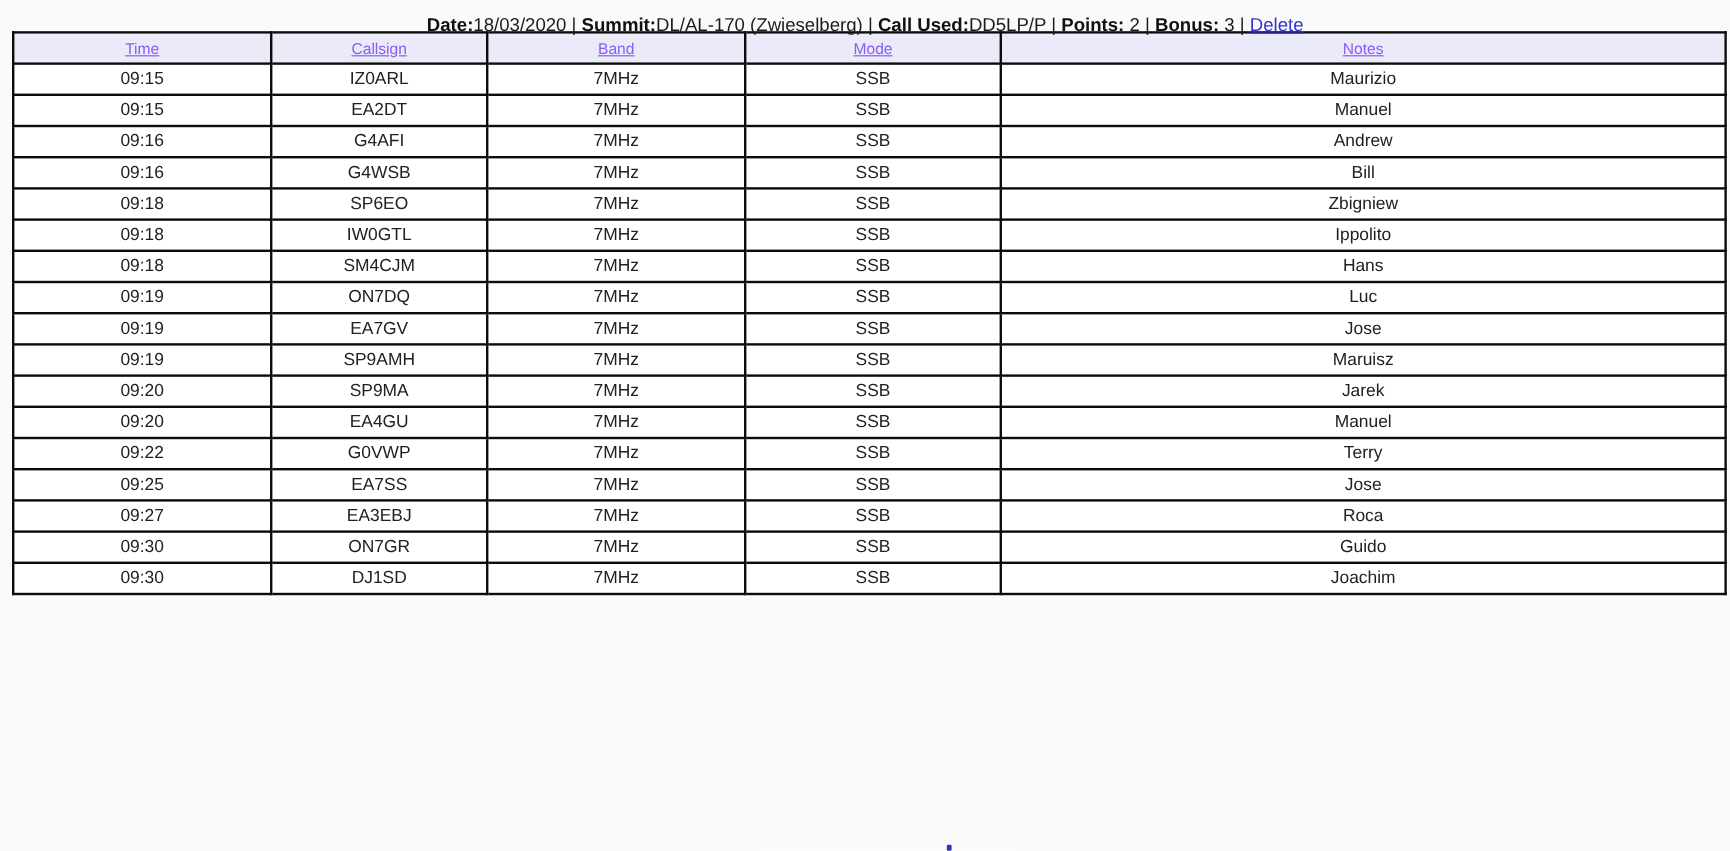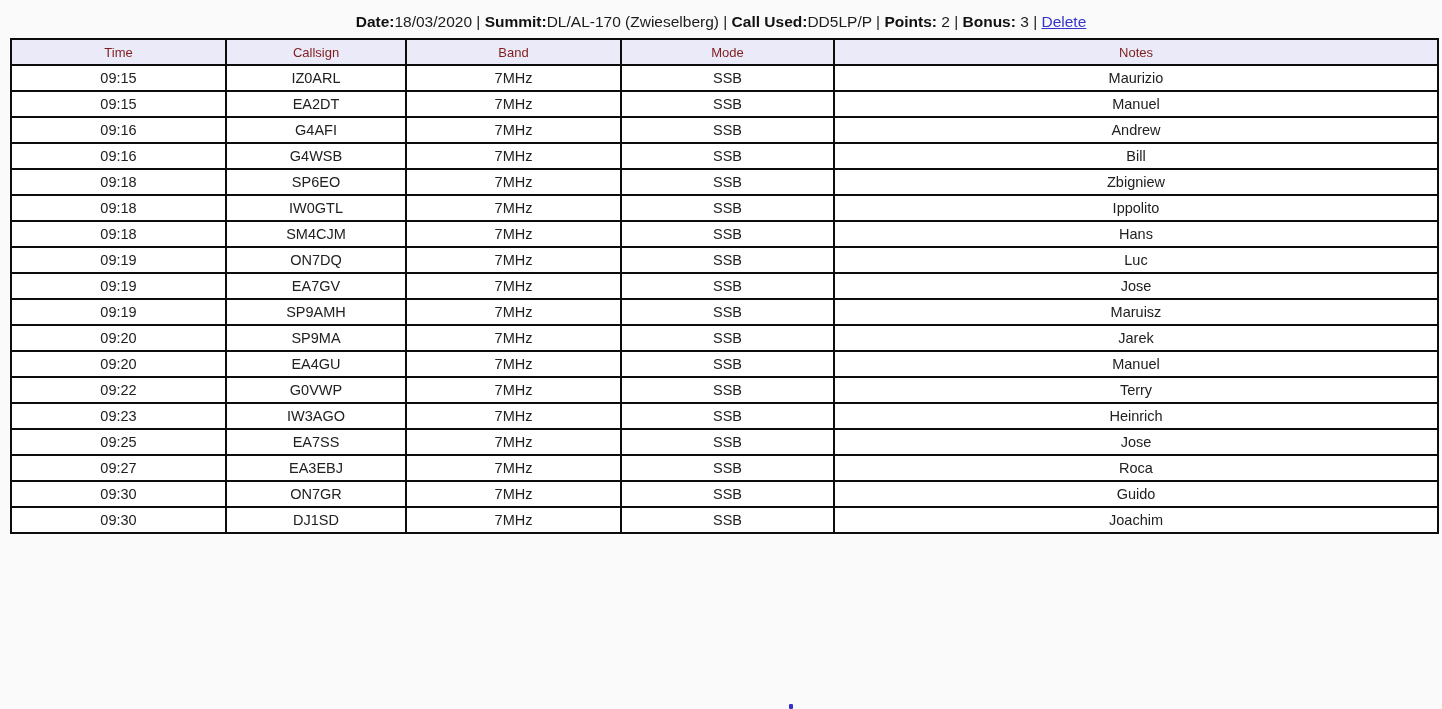--- a/index.html
+++ b/index.html
@@ -9,21 +9,21 @@
     background: #fafafa;
     font-family: "Liberation Sans", sans-serif;
     overflow: hidden;
   }
   .summary-bar {
     padding-top: 13px;
     text-align: center;
     font-size: 15.5px;
     color: #1b1b1b;
     white-space: nowrap;
-    height: 38px;
+    height: 26px;
   }
   .summary-bar .lbl { font-weight: bold; color: #111; }
   .summary-bar .val { font-weight: normal; }
   .summary-bar .sep { font-weight: normal; color: #1b1b1b; }
   .summary-bar a.delete-link {
     color: #3333cc;
     text-decoration: underline;
     cursor: pointer;
   }
   table.log-table {
@@ -39,24 +39,25 @@
   table.log-table col.c-mode    { width: 213px; }
   table.log-table col.c-notes   { width: 604px; }
   table.log-table th, table.log-table td {
     border: 2px solid #0c0c0c;
     text-align: center;
     overflow: hidden;
     white-space: nowrap;
   }
   table.log-table th {
     background: #eaeaf8;
-    color: #7f1d1d;
+    color: #8b5cf6;
     font-weight: normal;
     font-size: 13px;
     height: 26px;
+    text-decoration: underline;
   }
   table.log-table td {
     color: #212121;
     font-size: 14.5px;
     height: 26px;
     padding: 0 4px;
   }
   .cutoff-fragment {
     position: absolute;
     left: 789px;
@@ -177,27 +178,20 @@
         <td>Manuel</td>
       </tr>
       <tr>
         <td>09:22</td>
         <td>G0VWP</td>
         <td>7MHz</td>
         <td>SSB</td>
         <td>Terry</td>
       </tr>
       <tr>
-        <td>09:23</td>
-        <td>IW3AGO</td>
-        <td>7MHz</td>
-        <td>SSB</td>
-        <td>Heinrich</td>
-      </tr>
-      <tr>
         <td>09:25</td>
         <td>EA7SS</td>
         <td>7MHz</td>
         <td>SSB</td>
         <td>Jose</td>
       </tr>
       <tr>
         <td>09:27</td>
         <td>EA3EBJ</td>
         <td>7MHz</td>

